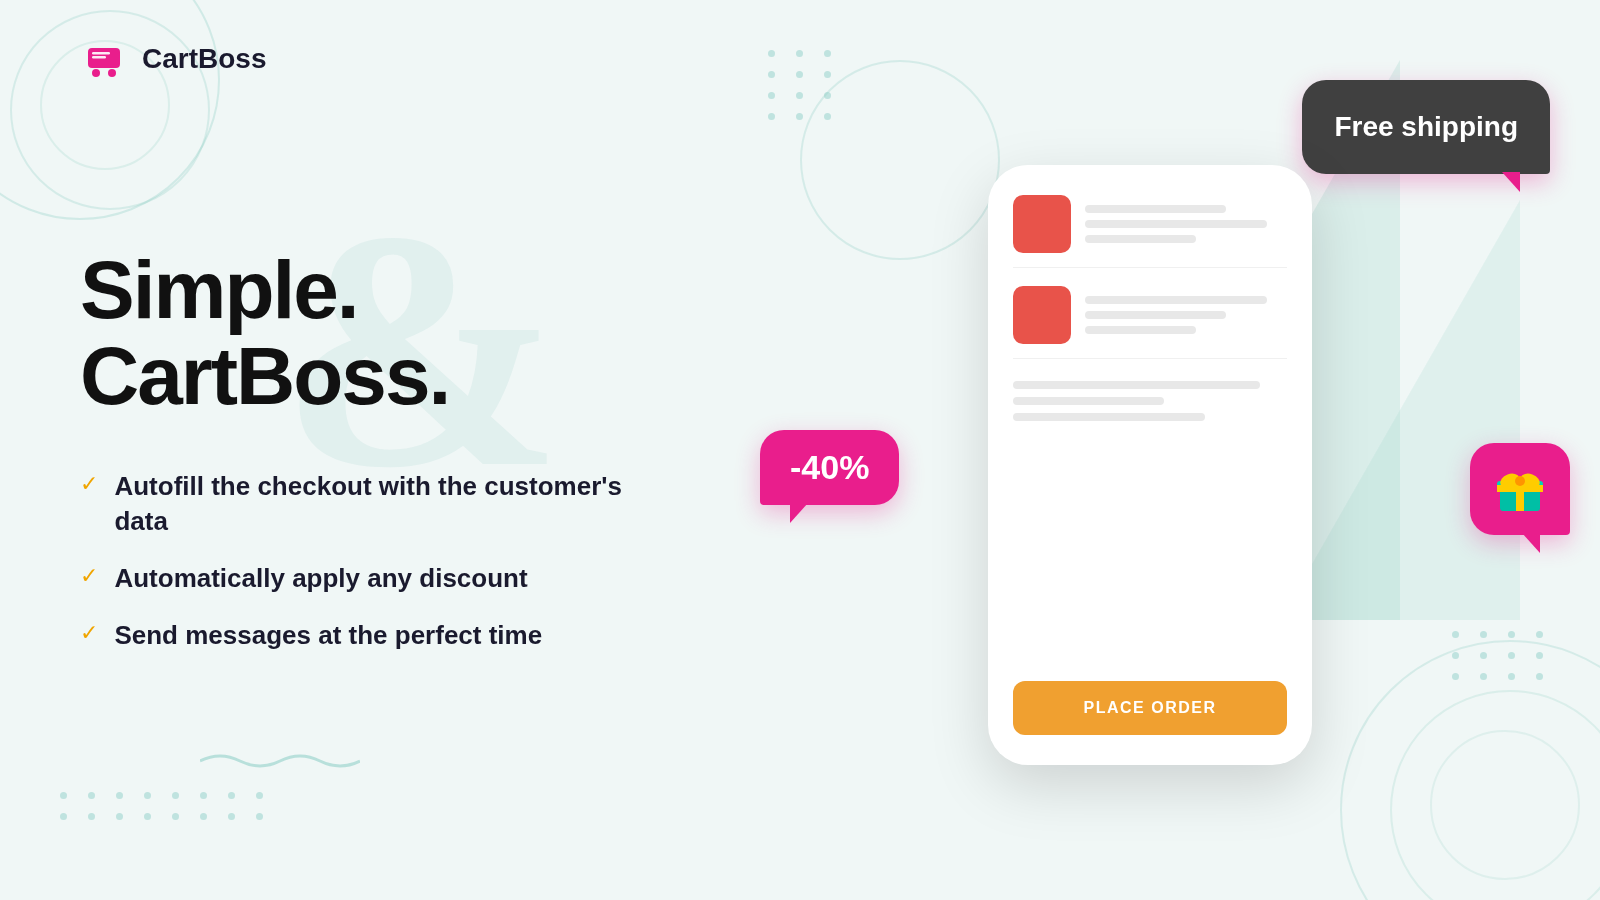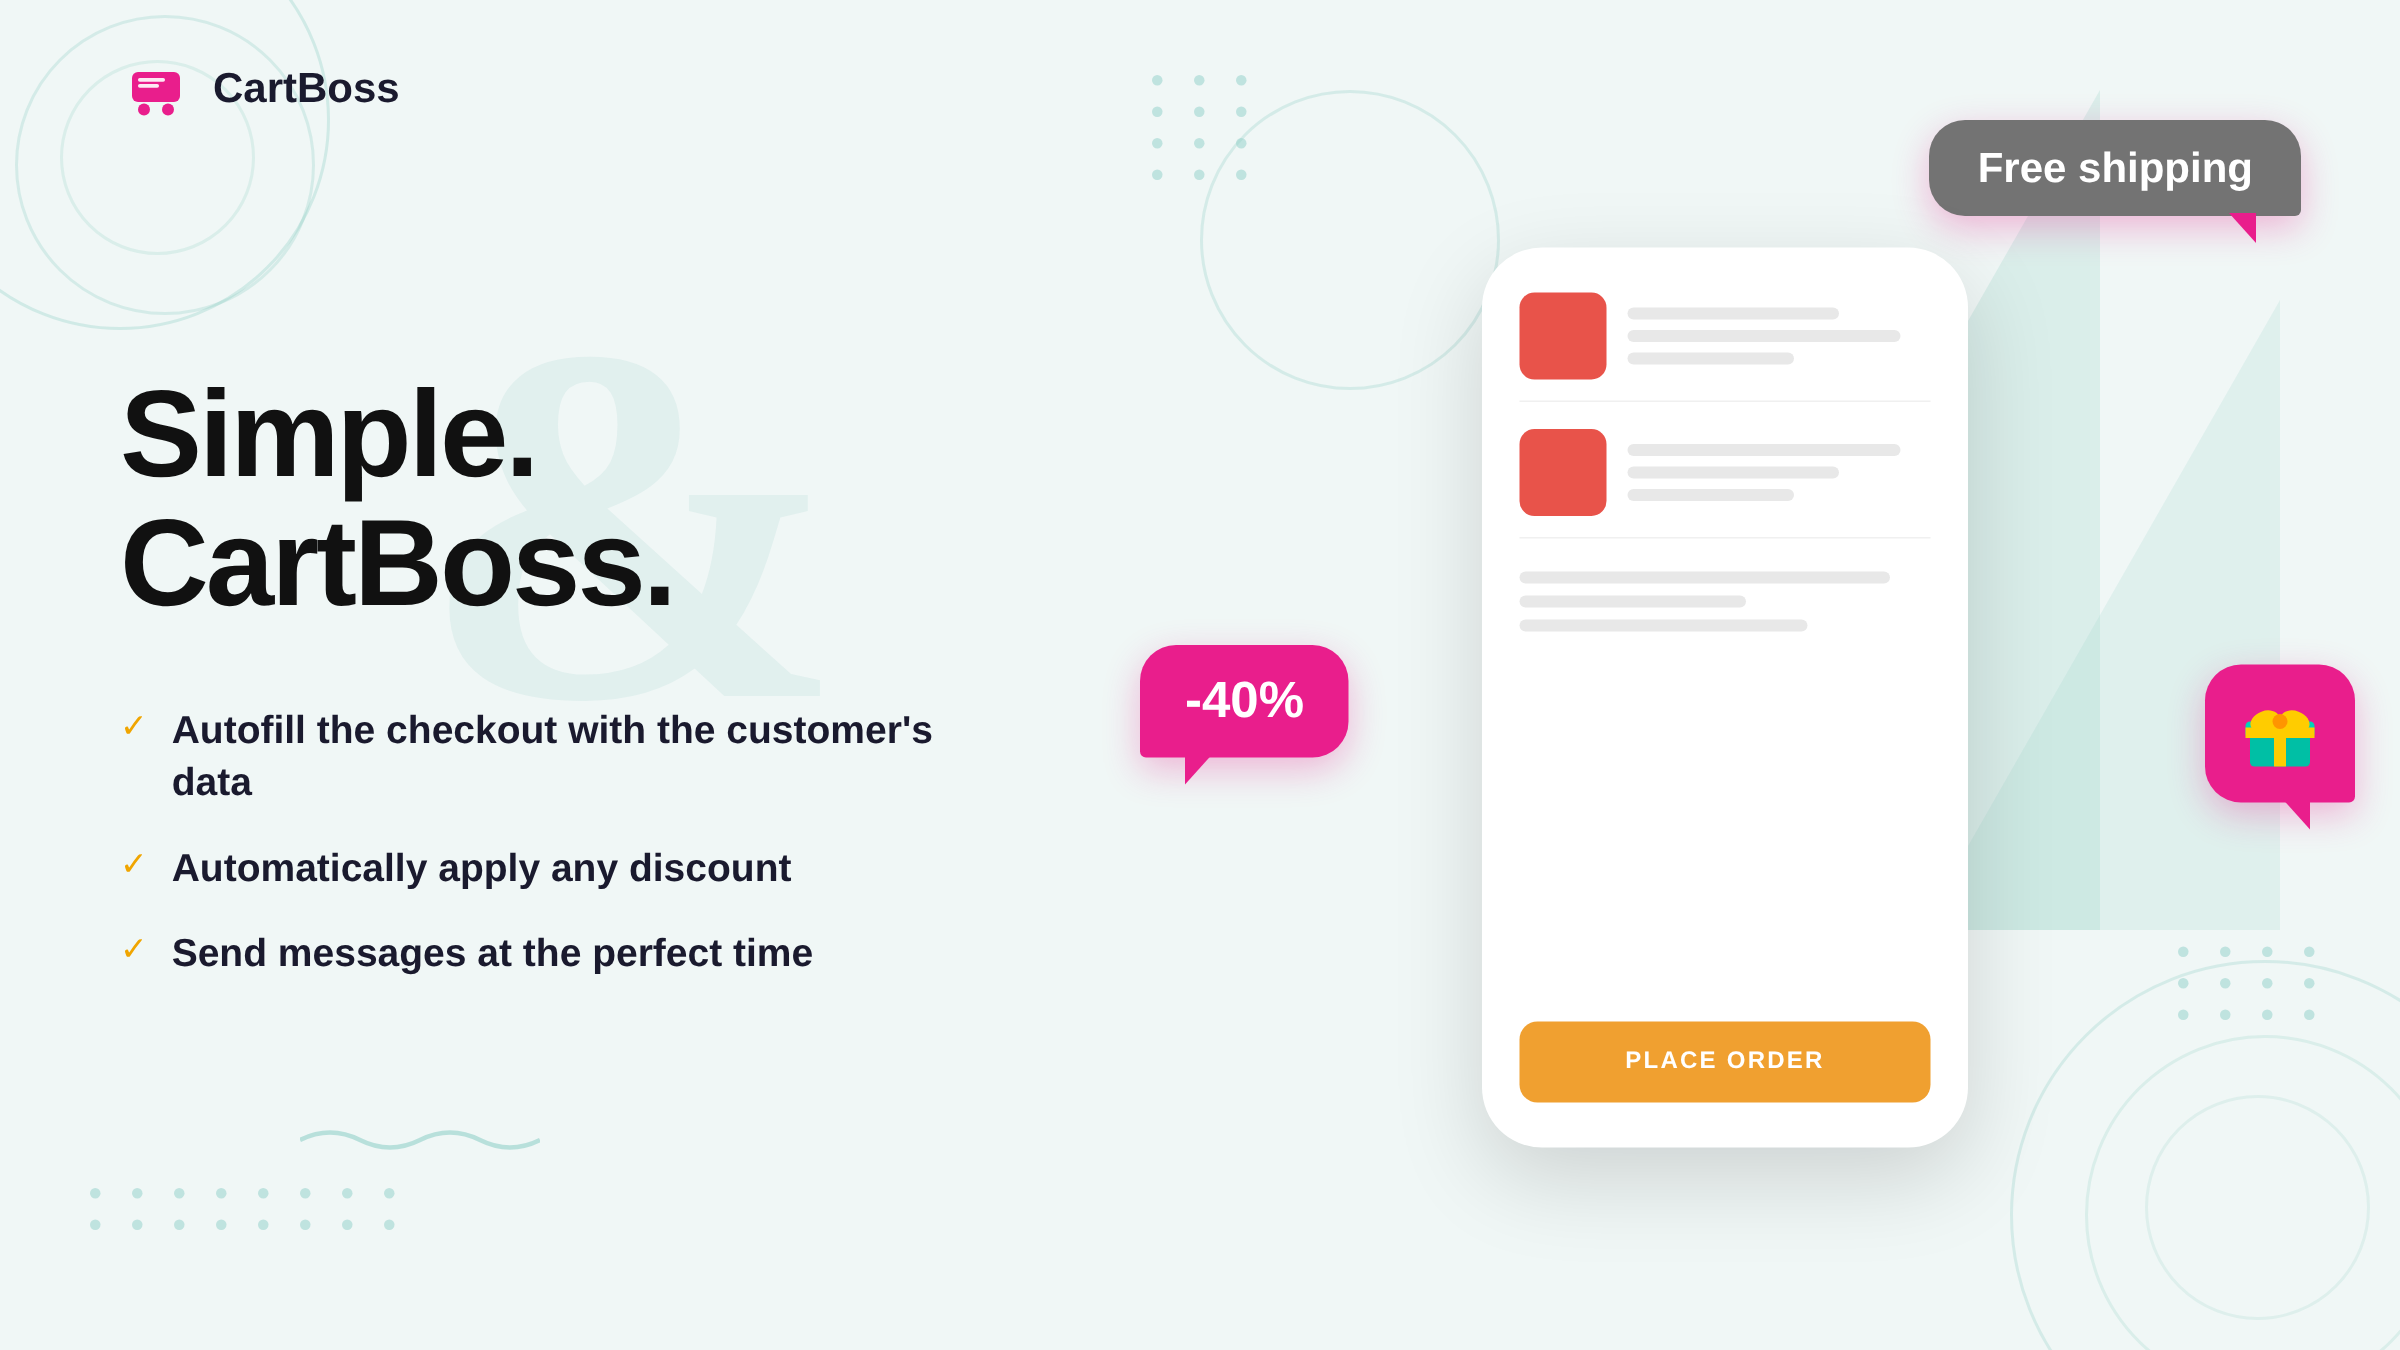--- a/index.html
+++ b/index.html
@@ -293,26 +293,26 @@
       text-align: center;
       padding: 18px;
       border-radius: 12px;
       margin-top: auto;
     }
 
     
     .bubble-free-shipping {
       position: absolute;
       top: 80px;
-      right: 66px;
-      background: #737373;
+      right: 50px;
+      background: #404040;
       color: #fff;
       font-size: 28px;
       font-weight: 800;
-      padding: 16px 32px;
+      padding: 31px 32px;
       border-radius: 24px 24px 4px 24px;
       white-space: nowrap;
       box-shadow: 0 8px 24px rgba(233,30,140,0.3);
     }
     .bubble-free-shipping::after {
       content: '';
       position: absolute;
       bottom: -18px; right: 30px;
       width: 0; height: 0;
       border-left: 18px solid transparent;

